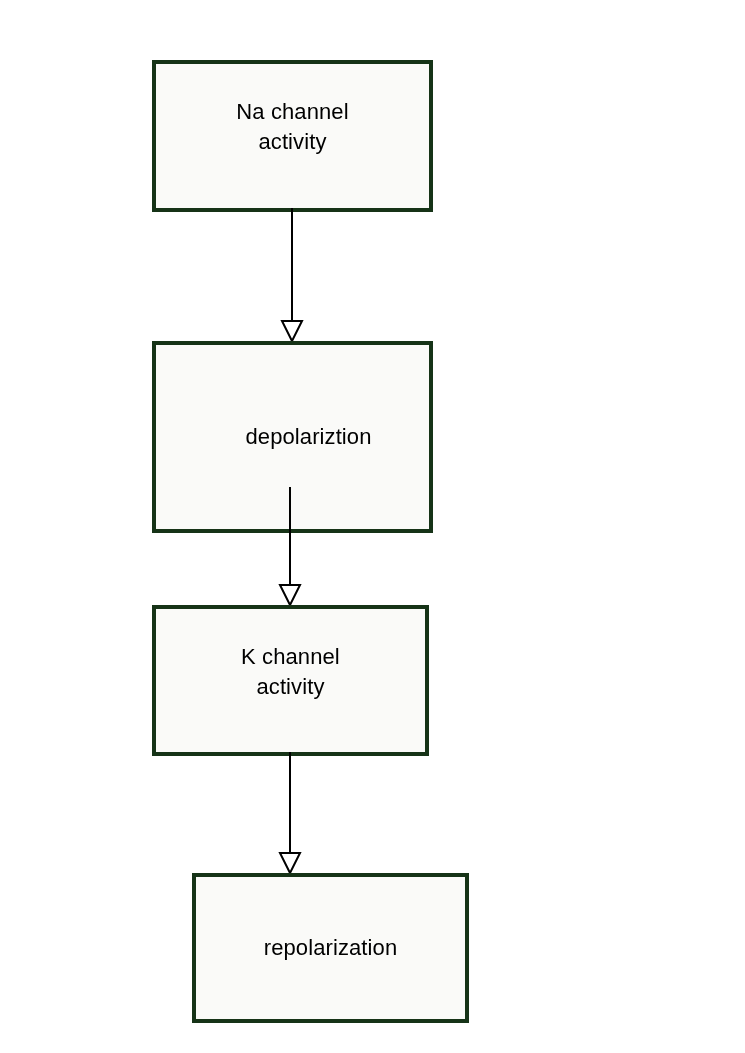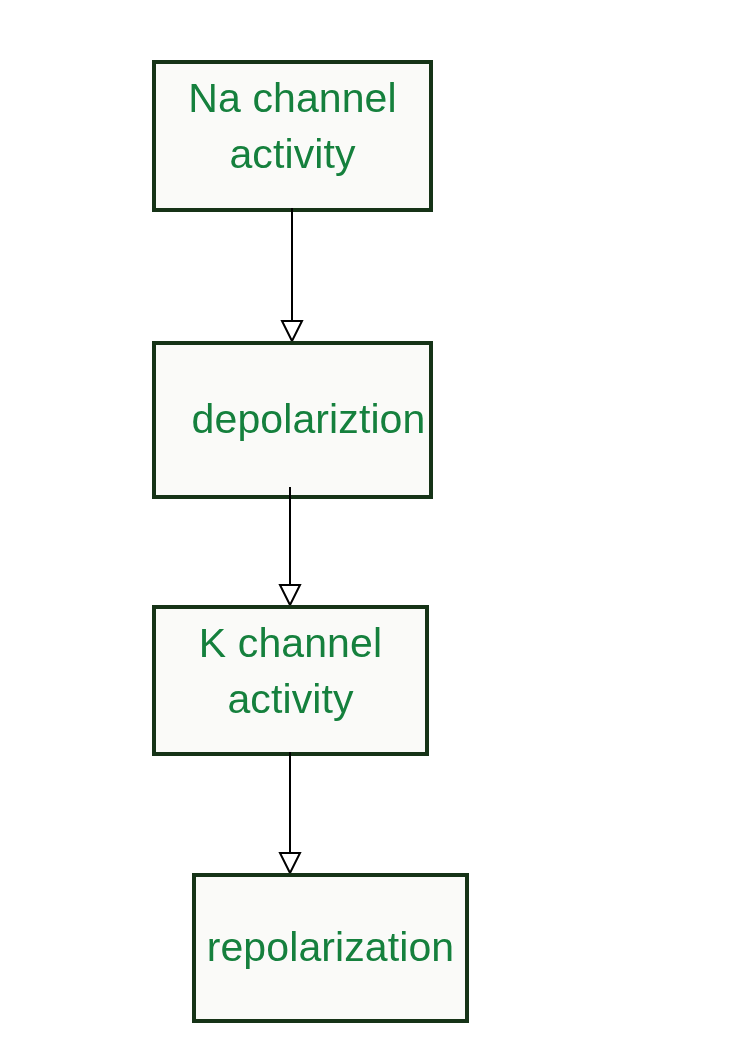--- a/index.html
+++ b/index.html
@@ -22,30 +22,30 @@
     box-sizing: border-box;
     background: #fafaf8;
     border: 4px solid #163317;
     display: flex;
     align-items: center;
     justify-content: center;
     text-align: center;
   }
   .node-label {
     font-family: "Liberation Sans", sans-serif;
-    font-size: 41px;
+    font-size: 22px;
     line-height: 1.36;
-    color: #15803d;
+    color: #000000;
     letter-spacing: 0.1px;
     white-space: pre-line;
     padding: 0 10px;
   }
   .node-1 { left: 152px; top: 60px;  width: 281px; height: 152px; }
   .node-1 .node-label { transform: translateY(-9px); }
-  .node-2 { left: 152px; top: 341px; width: 281px; height: 158px; padding-left: 32px; }
+  .node-2 { left: 152px; top: 341px; width: 281px; height: 192px; padding-left: 32px; }
   .node-3 { left: 152px; top: 605px; width: 277px; height: 151px; }
   .node-3 .node-label { transform: translateY(-9px); }
   .node-4 { left: 152px; top: 873px; width: 277px; height: 150px; margin-left: 40px; }
 
   .connector {
     position: absolute;
     overflow: visible;
   }
   .conn-1 { left: 272px; top: 208px; width: 40px; height: 136px; }
   .conn-2 { left: 270px; top: 487px; width: 40px; height: 121px; }

